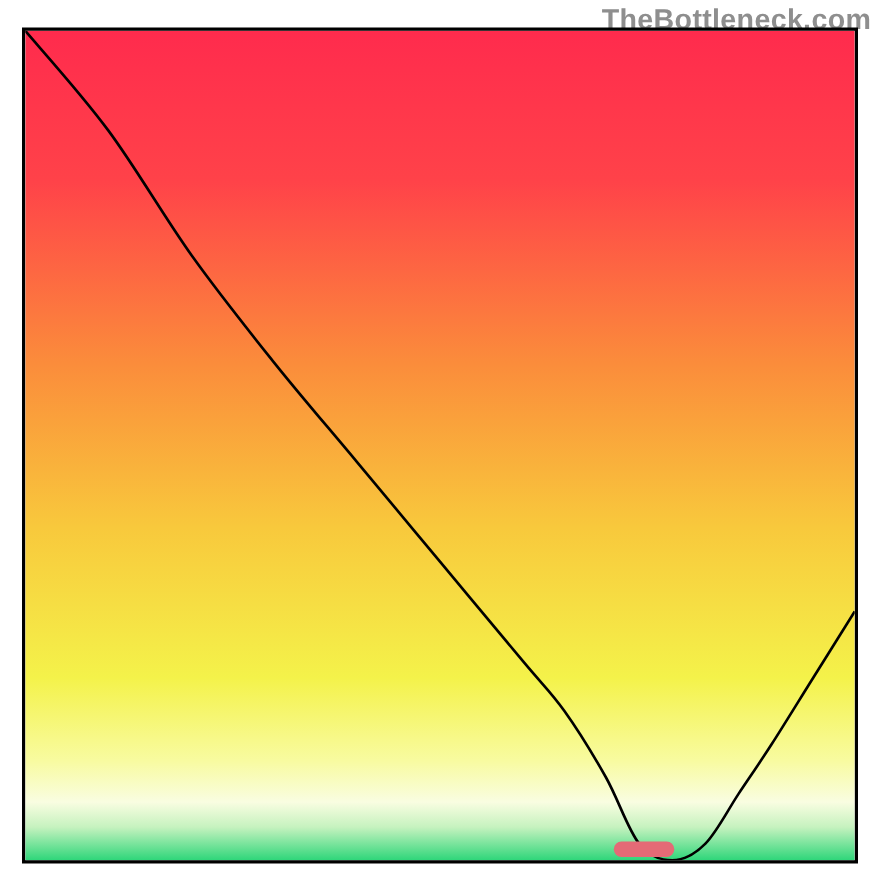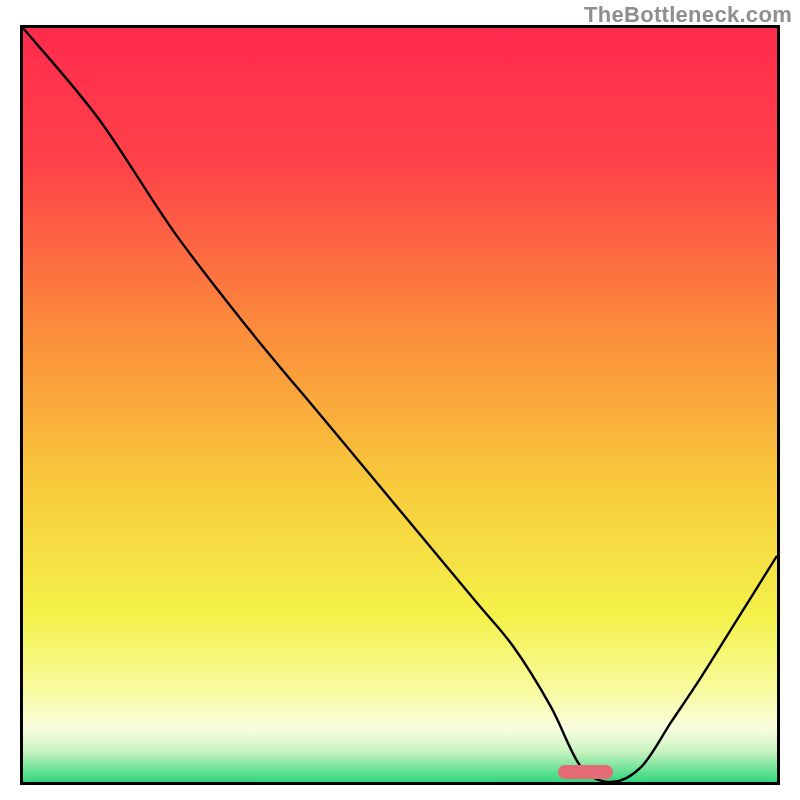--- a/index.html
+++ b/index.html
@@ -14,21 +14,21 @@
     position: relative;
     width: 800px;
     height: 800px;
   }
   .watermark {
     position: absolute;
     top: 2px;
     right: 8px;
     font-family: Arial, Helvetica, sans-serif;
     font-weight: 700;
-    font-size: 22px;
+    font-size: 26px;
     color: #8e8e8e;
     letter-spacing: 0.3px;
   }
   .plot {
     position: absolute;
     left: 20px;
     top: 25px;
     width: 760px;
     height: 760px;
     box-sizing: border-box;

